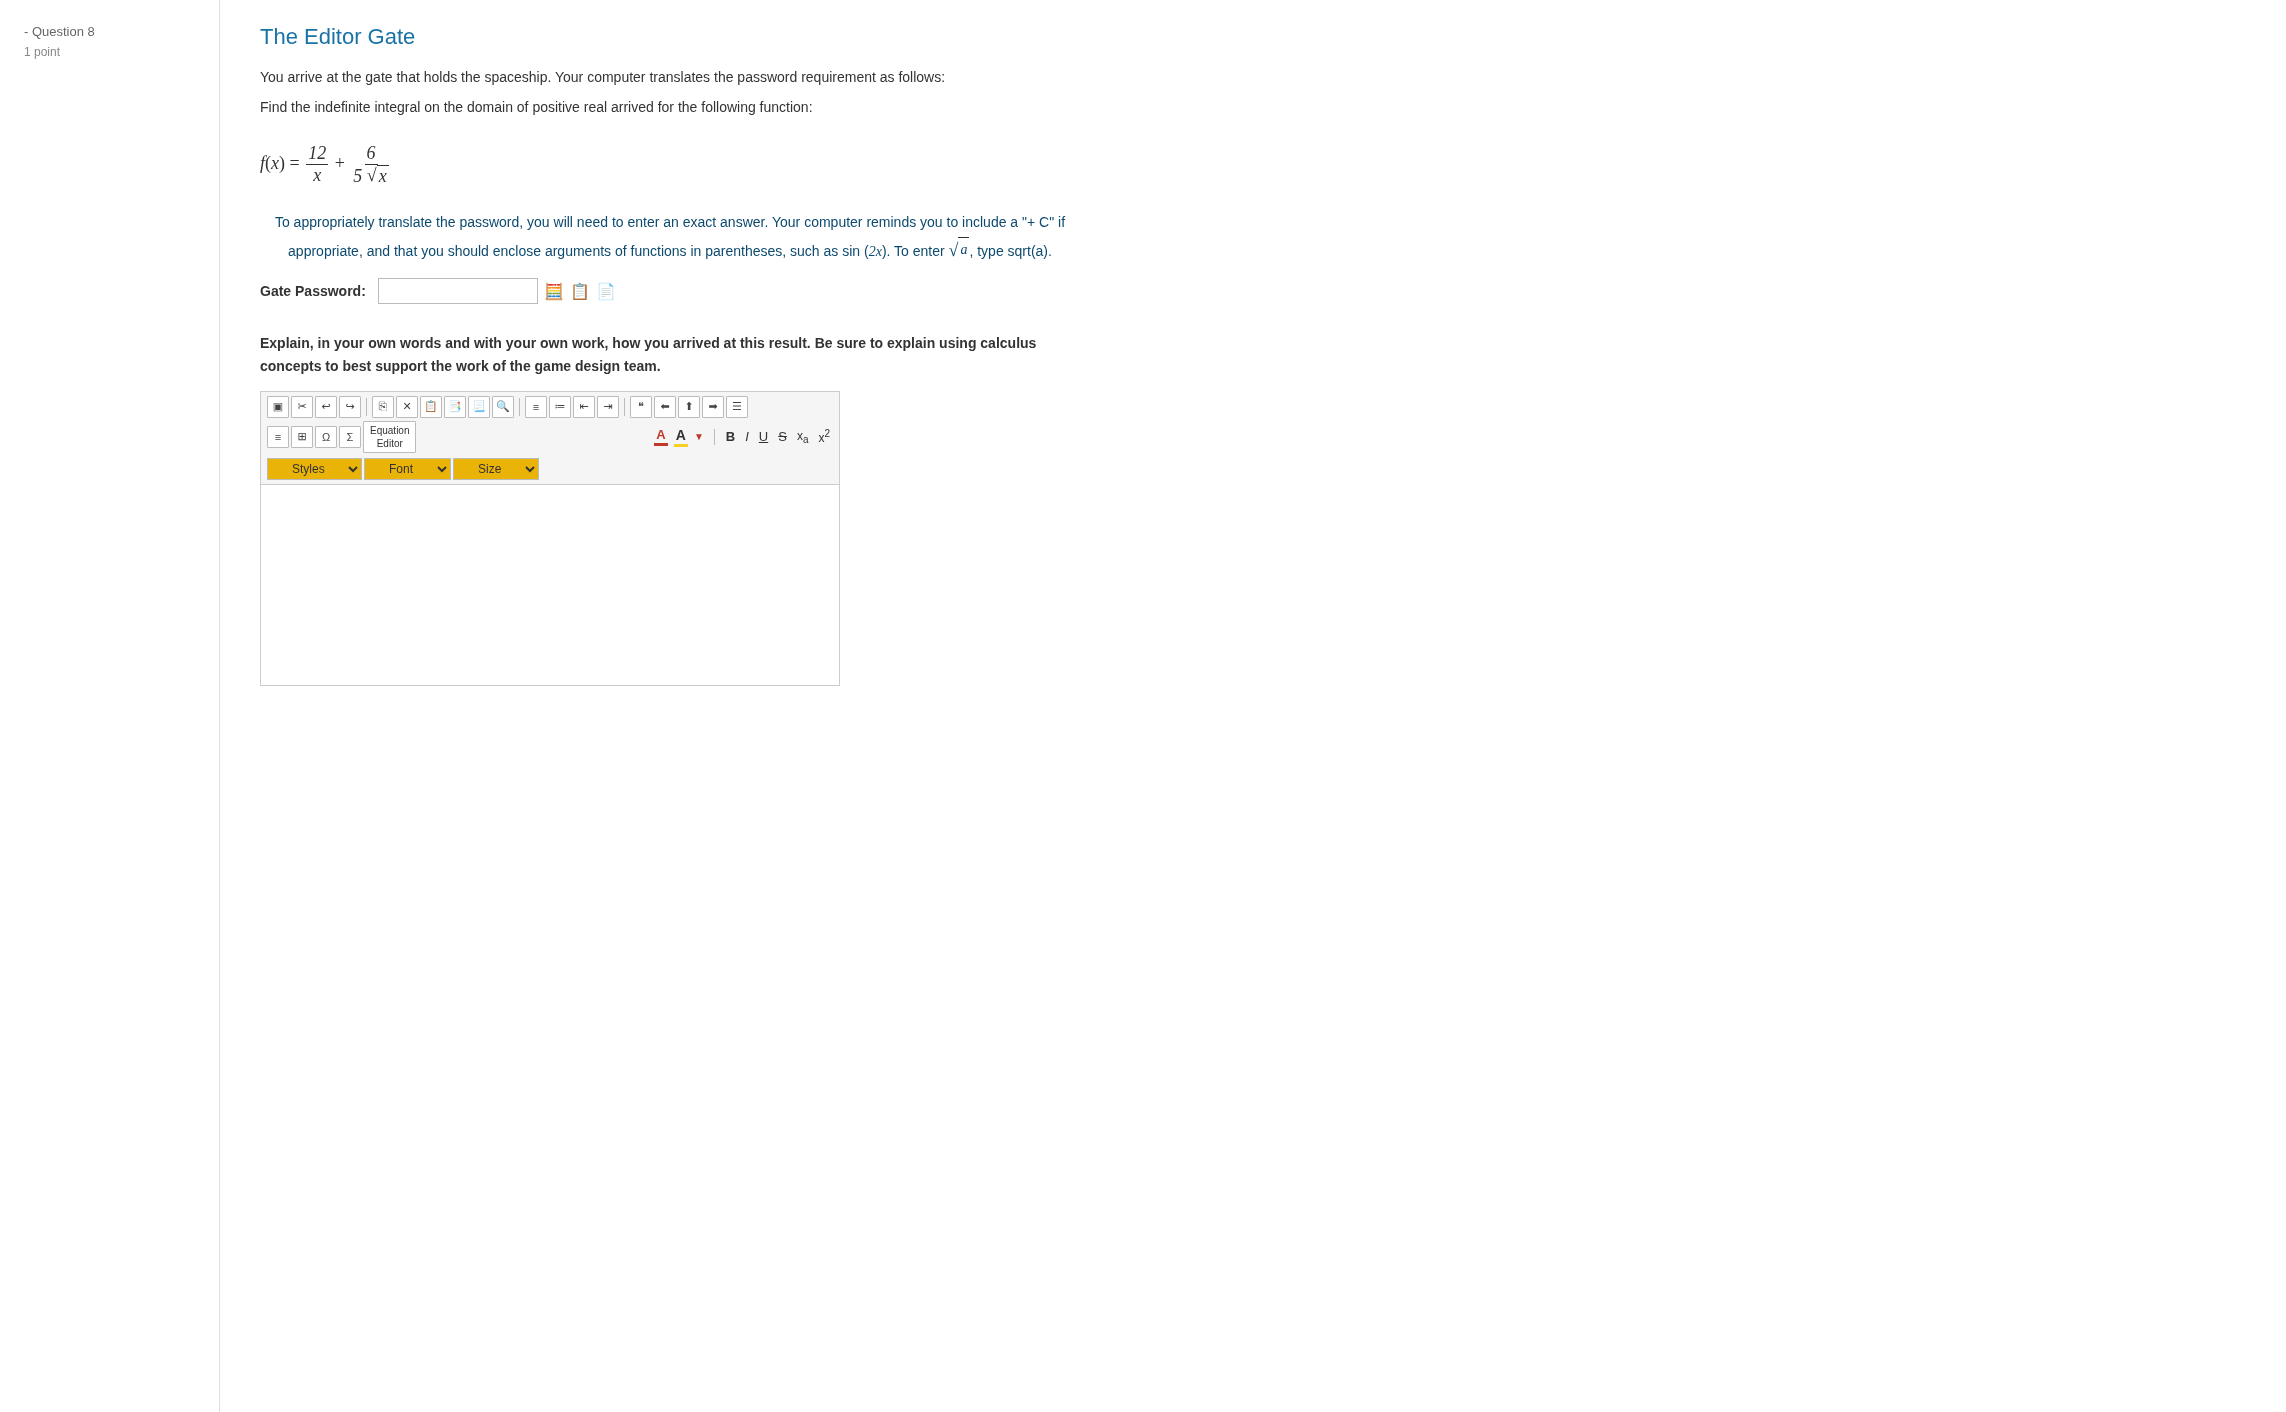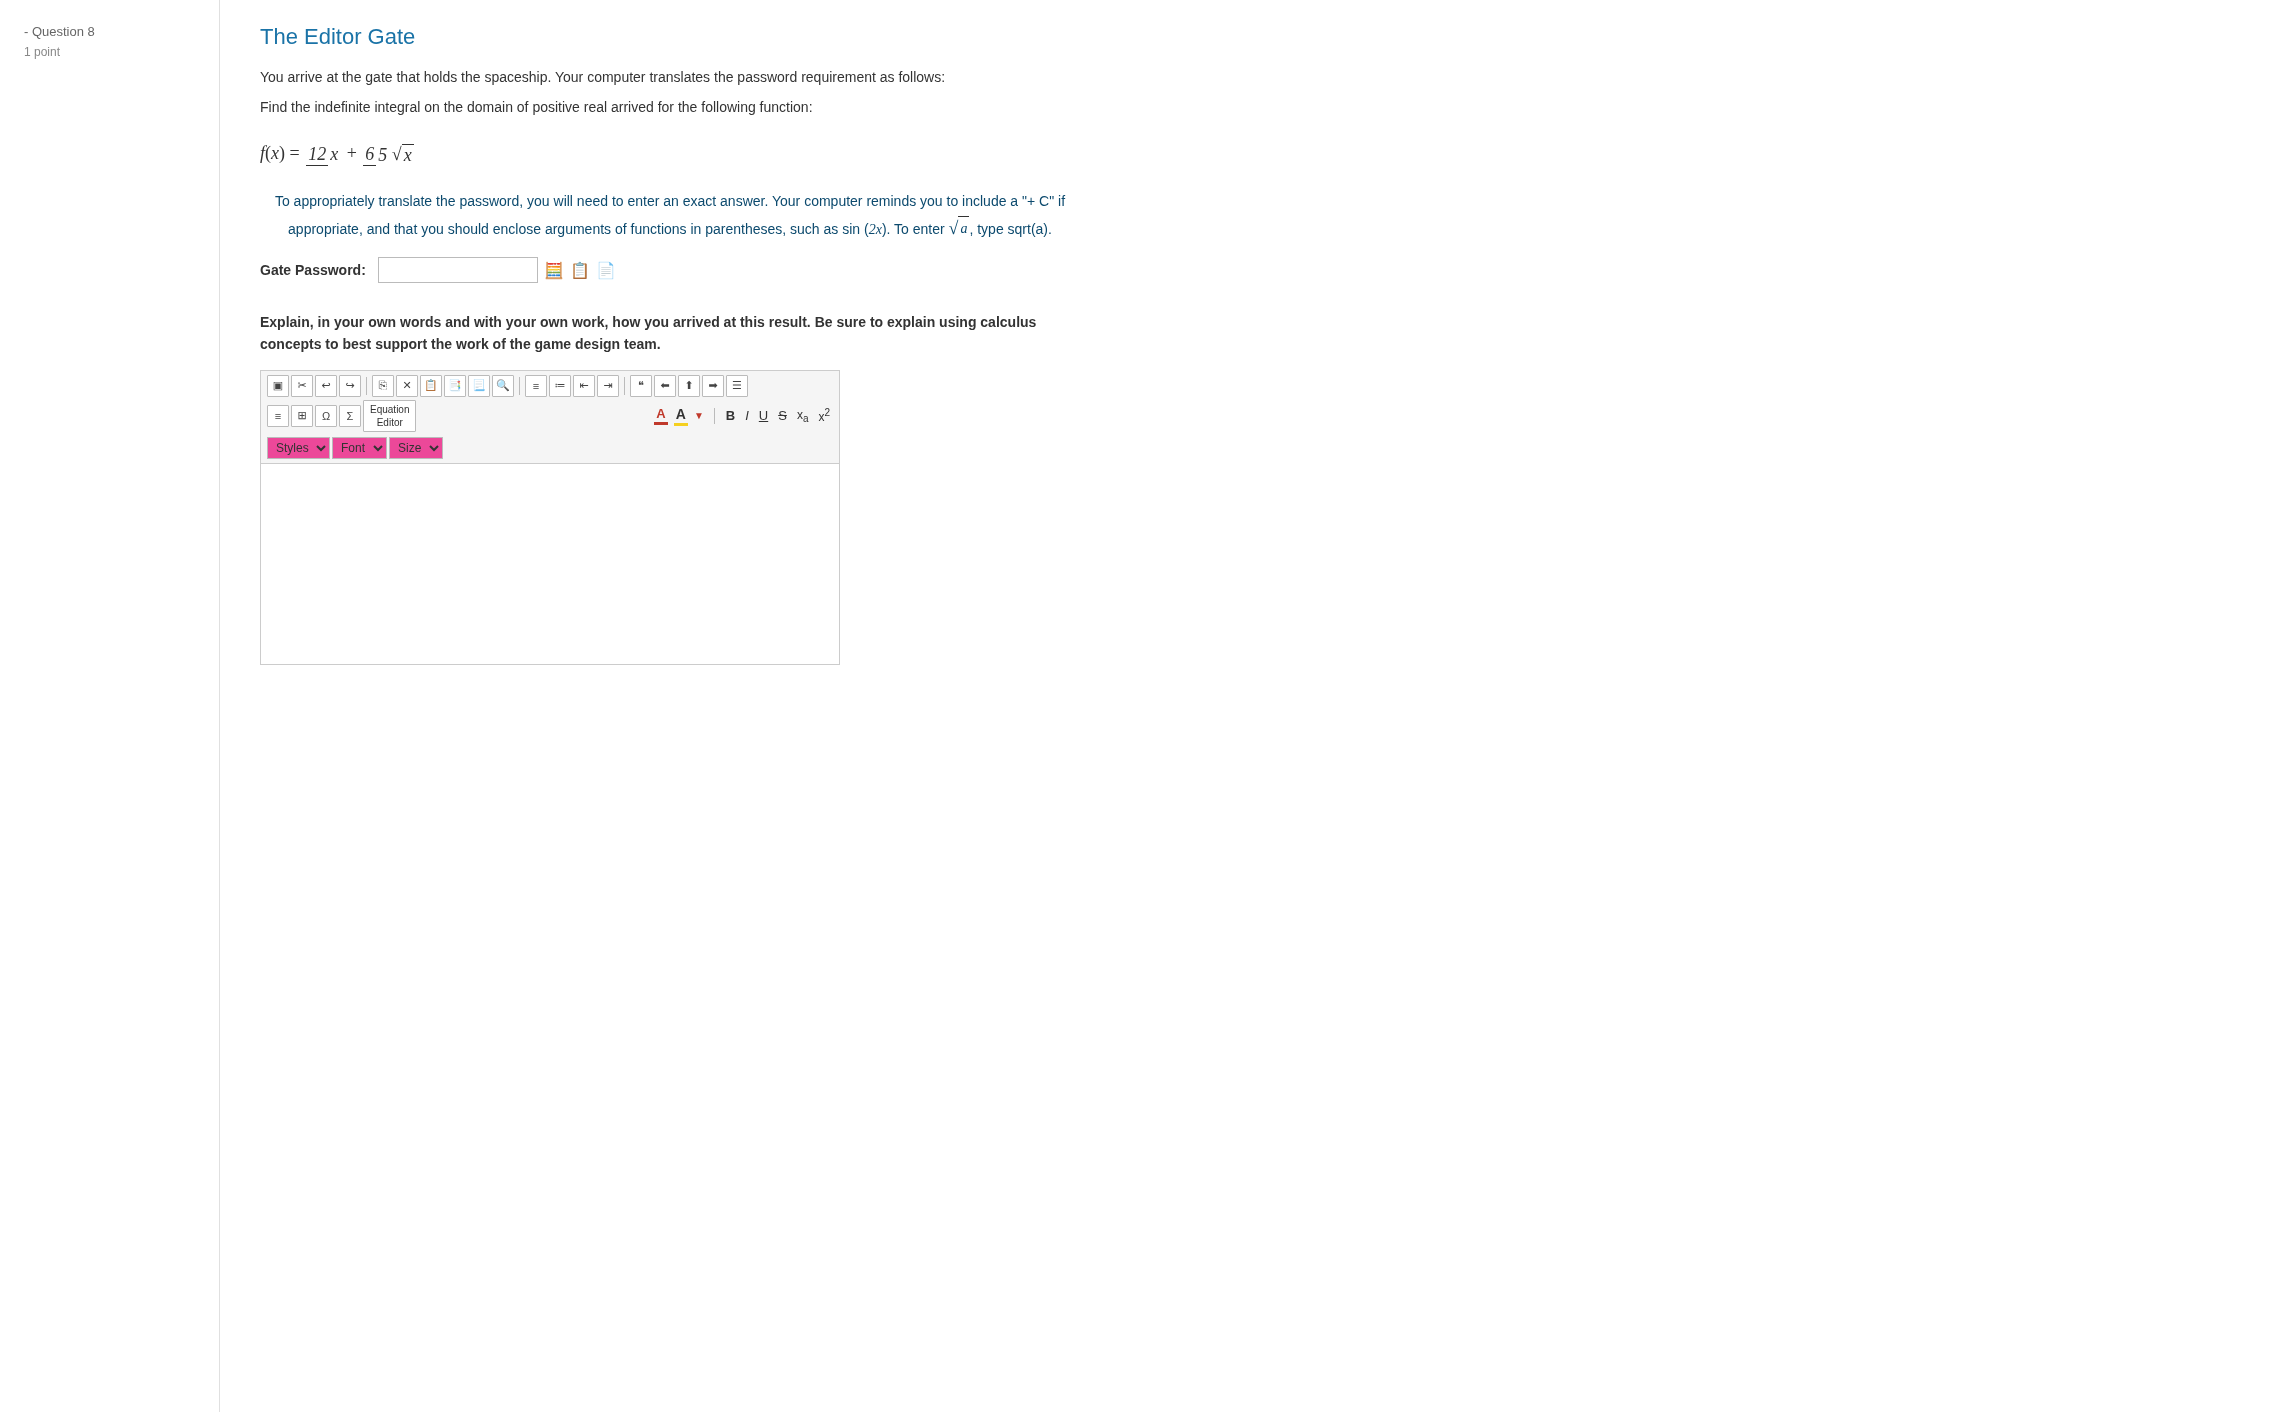--- a/index.html
+++ b/index.html
@@ -48,20 +48,21 @@
       margin: 24px 0;
       font-size: 18px;
       font-family: "Times New Roman", Times, serif;
     }
     .math-inline {
       font-family: "Times New Roman", Times, serif;
       font-style: italic;
     }
     .fraction {
       display: inline-flex;
+      flex-direction: column;
       align-items: center;
       vertical-align: middle;
       margin: 0 2px;
     }
     .fraction .num {
       border-bottom: 1px solid #333;
       padding: 0 2px;
       font-style: italic;
     }
     .fraction .den {
@@ -214,22 +215,22 @@
       margin-right: 2px;
     }
     .color-bar {
       width: 14px;
       height: 3px;
       margin-top: 1px;
     }
     .dropdown-select {
       font-size: 12px;
       border: 1px solid #bbb;
-      background: #ec4899;
-      padding: 2px 4px;
+      background: #eab308;
+      padding: 2px 20px;
       cursor: pointer;
       color: #333;
       appearance: auto;
     }
     .editor-body {
       min-height: 200px;
       background: #fff;
       padding: 8px;
     }
     .editor-footer {

